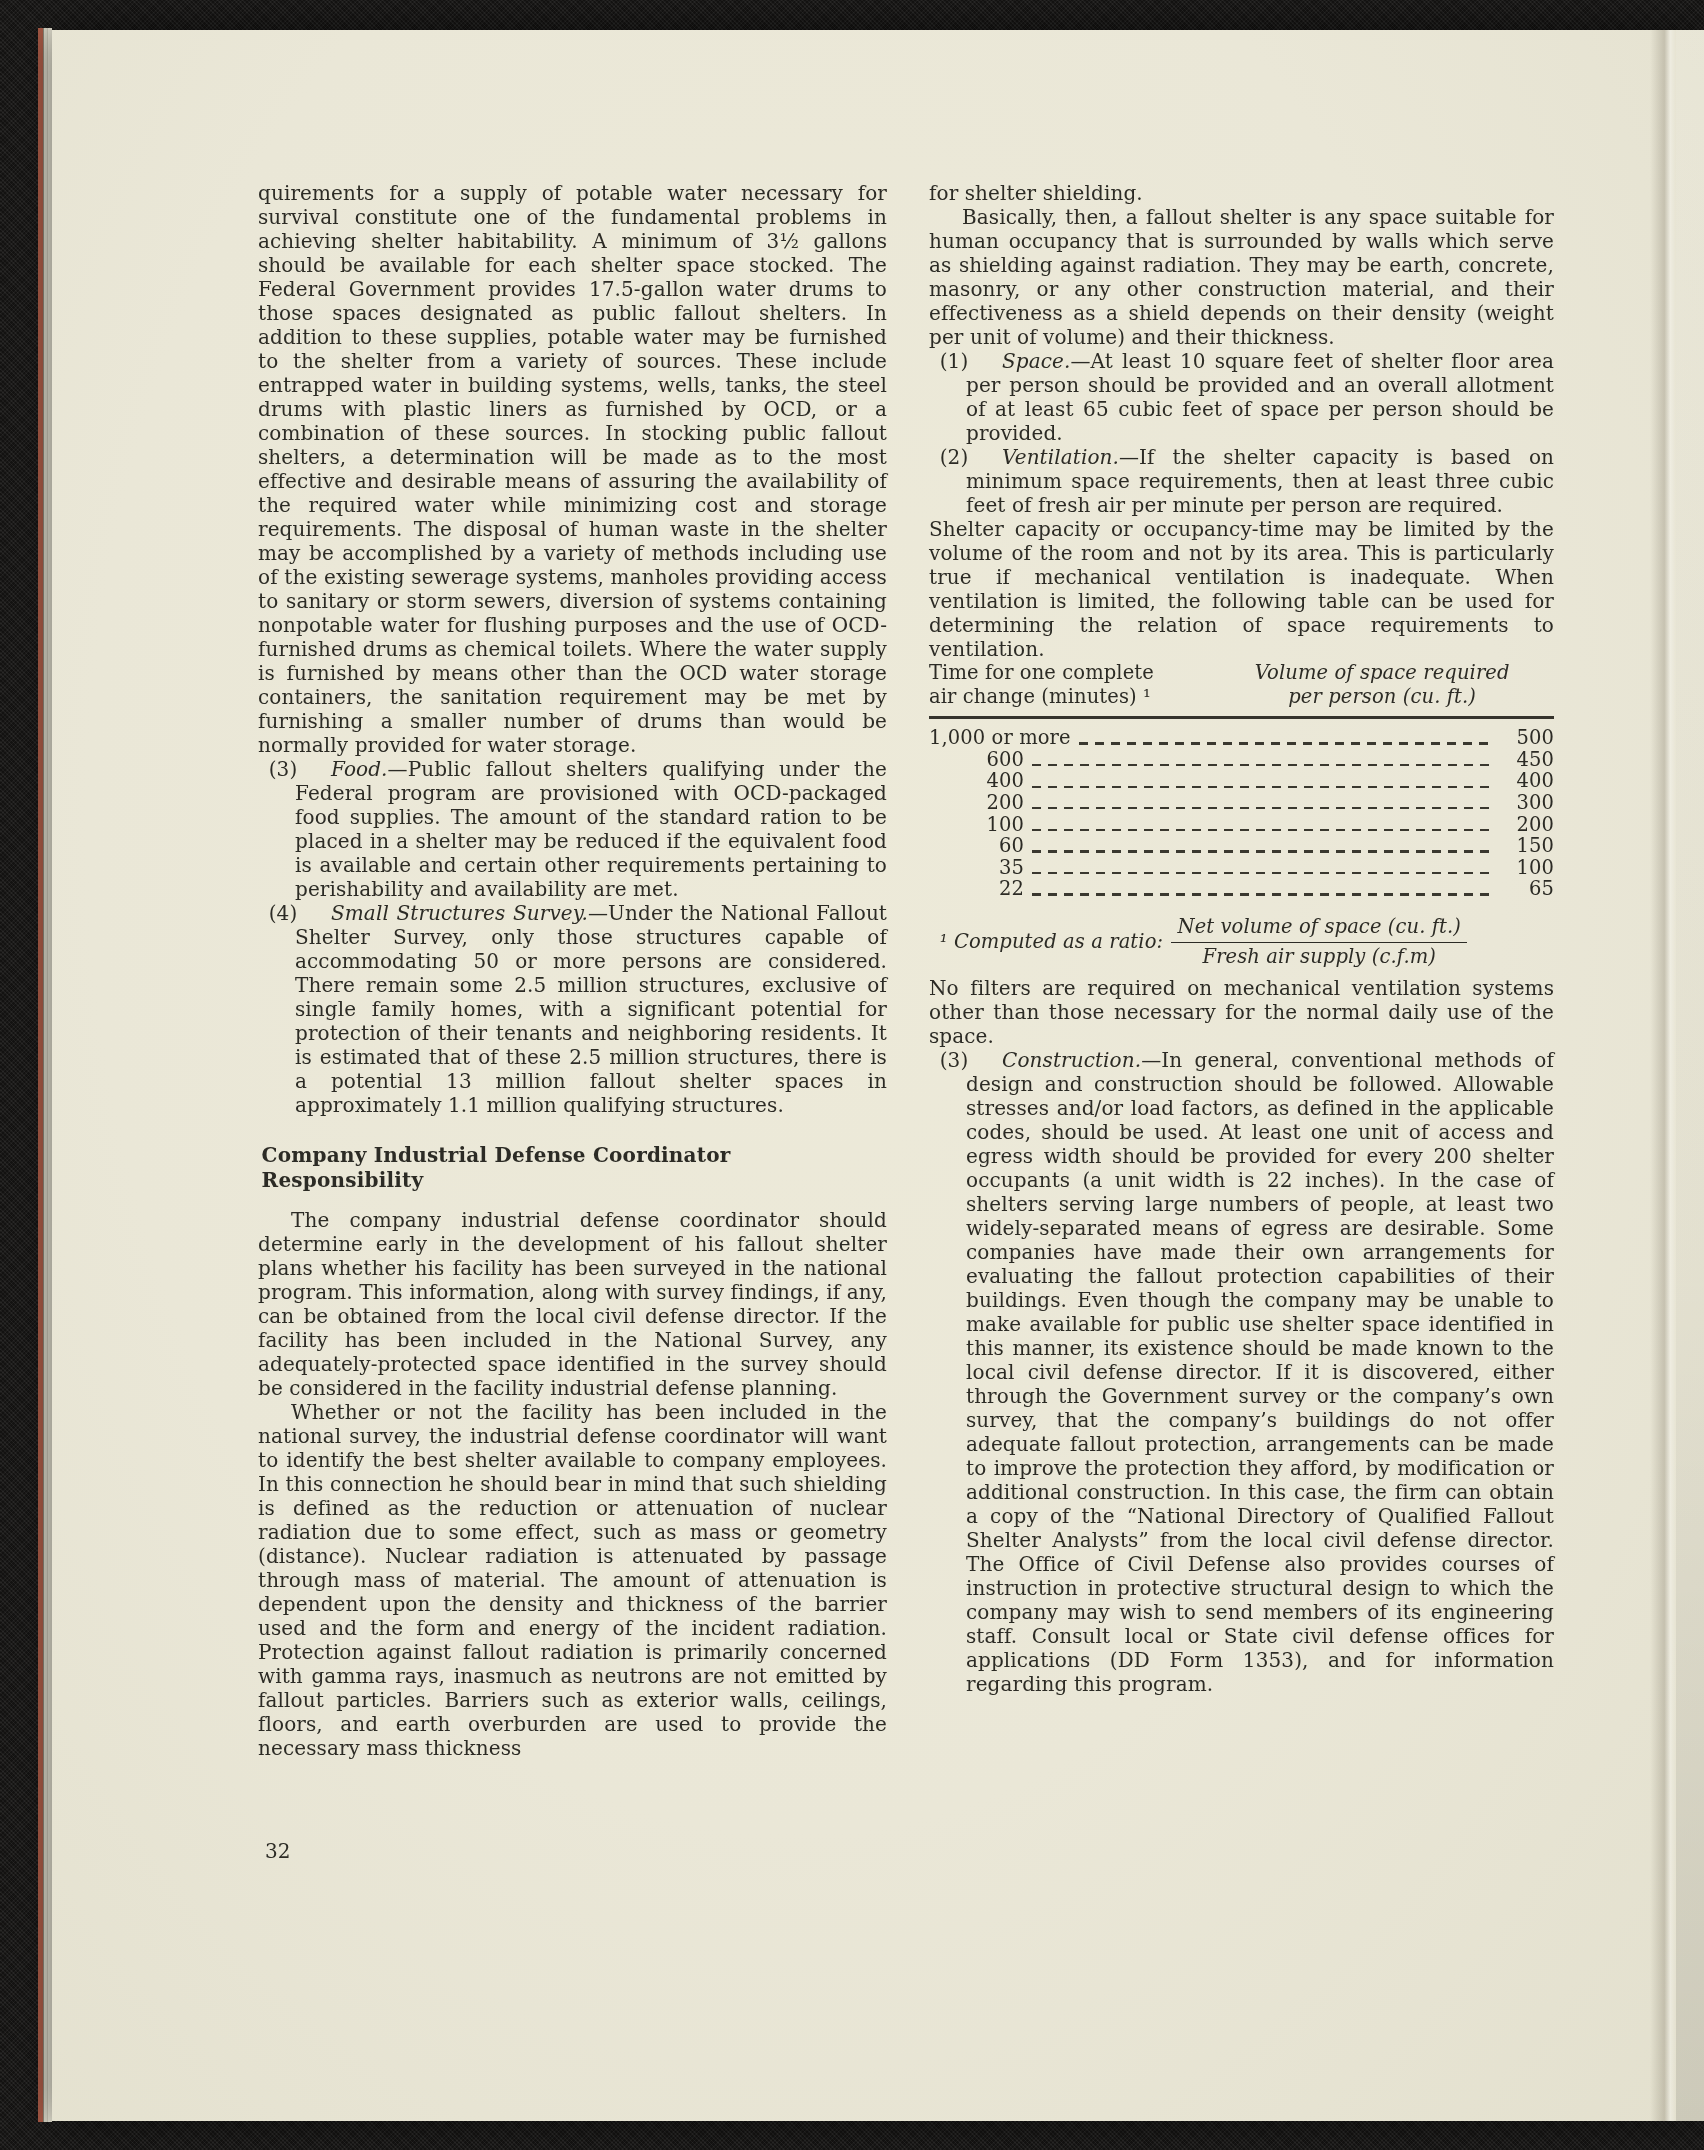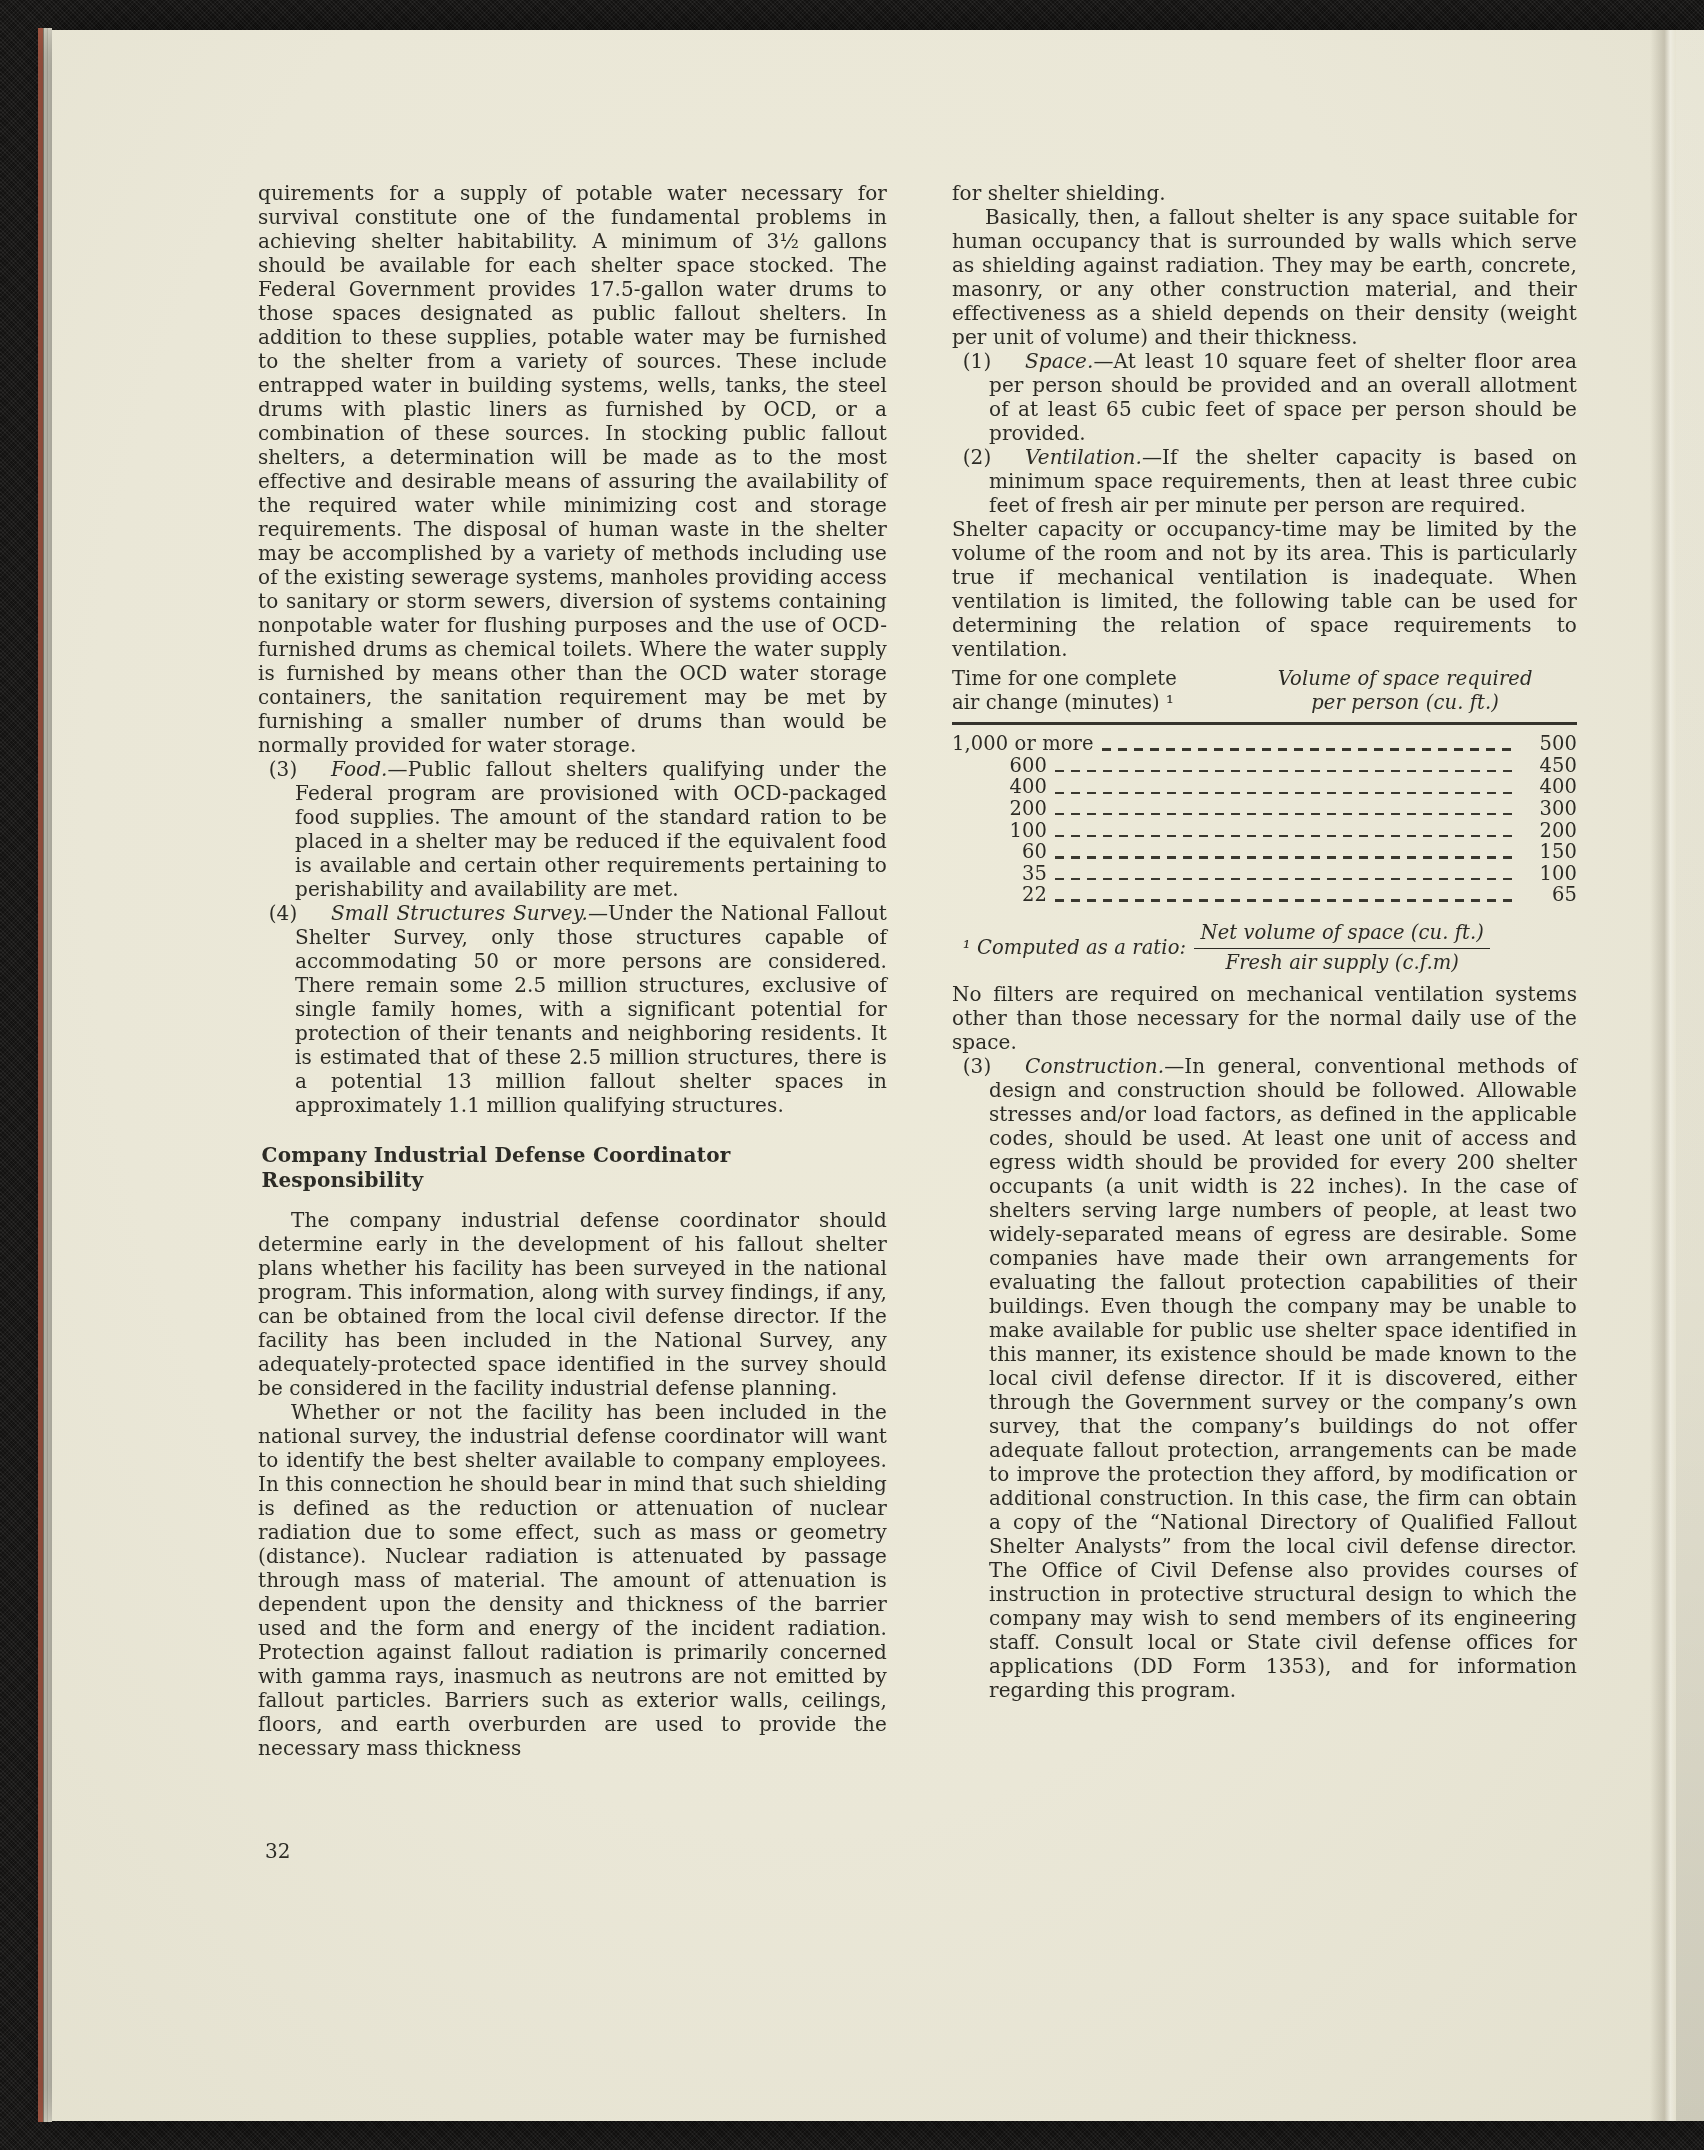--- a/index.html
+++ b/index.html
@@ -29,33 +29,33 @@
   .right-strip{
     position:absolute;top:0;bottom:0;left:1624px;right:0;pointer-events:none;
     background:linear-gradient(180deg, rgba(255,255,255,0.10) 0%, rgba(0,0,0,0.02) 60%, rgba(0,0,0,0.10) 100%);
   }
   .col{
     position:absolute;top:151px;
     font-size:20px;line-height:24px;text-align:justify;
     letter-spacing:0.1px;
   }
   .col-left{left:206px;width:629px;}
-  .col-right{left:900px;width:625px;}
+  .col-right{left:877px;width:625px;}
   .col p{margin:0;}
   .hang-cont{margin-left:37px;}
   .li{position:relative;padding-left:37px;}
   .li .num{position:absolute;left:10.7px;top:0;}
   .term{font-style:italic;margin-left:36px;}
   h2.sect{
     font-size:20px;line-height:25px;font-weight:700;text-align:left;
     margin:26px 0 15.4px 3.6px;letter-spacing:0.2px;
   }
   .indent{text-indent:33px;}
   .subnote{margin:24px 0 0 37px;}
-  .vtable{margin-top:6px;}
+  .vtable{margin-top:0;}
   .vt-head{display:flex;font-size:19.5px;line-height:24px;text-align:left;}
   .vt-h-left{flex:1;}
   .vt-h-right{width:55%;text-align:center;font-style:italic;}
   .vt-rule{height:3px;background:#35332c;margin-top:7px;margin-bottom:8.3px;}
   .vt-row{display:flex;align-items:baseline;font-size:19.5px;line-height:21px;margin:0.6px 0;}
   .vt-time{min-width:95px;text-align:right;white-space:nowrap;}
   .vt-leader{
     flex:1;height:2.4px;margin:0 8.3px;position:relative;top:-3.6px;align-self:flex-end;
     background:repeating-linear-gradient(90deg,#3a382f 0 9px,transparent 9px 16px);
   }

